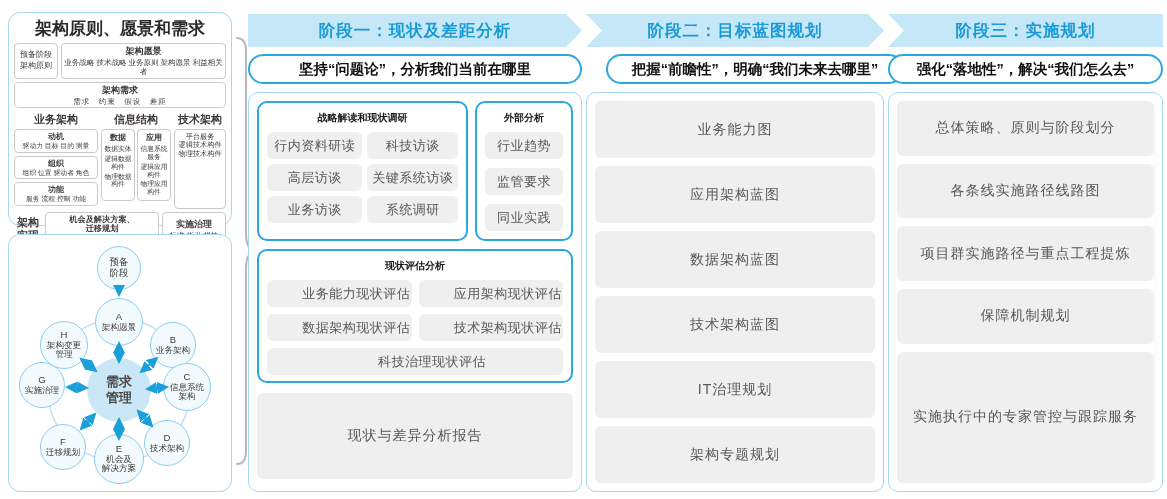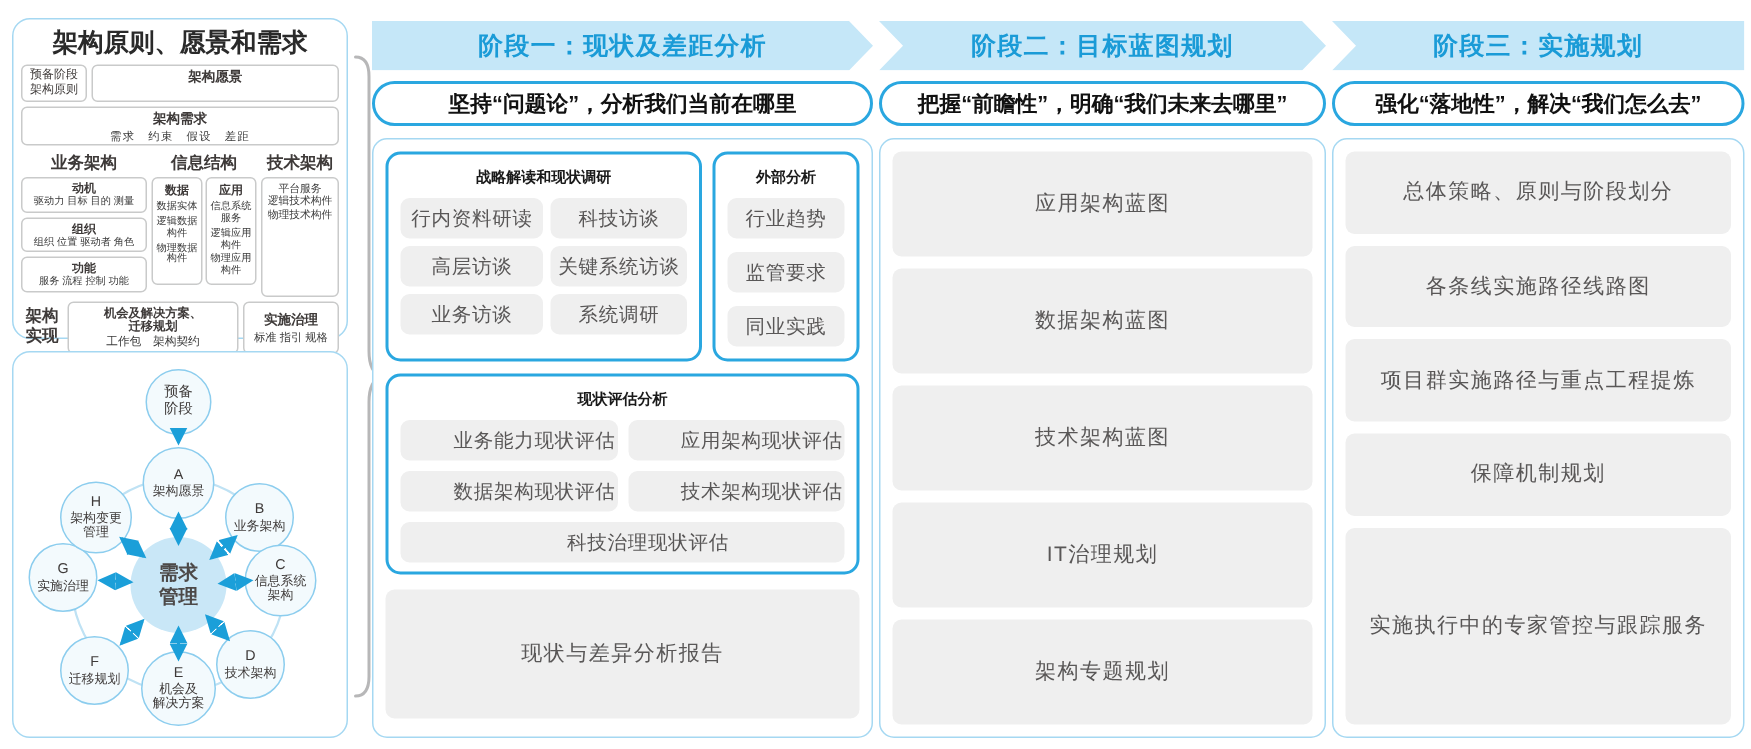--- a/index.html
+++ b/index.html
@@ -68,21 +68,21 @@
        display:flex;align-items:center;justify-content:center;
        font-size:16.5px;font-weight:bold;color:#1a9bd7;letter-spacing:1px;}
   .seg1{left:248px;width:334px;clip-path:polygon(0 0,calc(100% - 16px) 0,100% 50%,calc(100% - 16px) 100%,0 100%);}
   .seg2{left:586px;width:298px;clip-path:polygon(0 0,calc(100% - 16px) 0,100% 50%,calc(100% - 16px) 100%,0 100%,16px 50%);}
   .seg3{left:888px;width:275px;clip-path:polygon(0 0,100% 0,100% 100%,0 100%,16px 50%);}
   
   .pill{position:absolute;top:54px;height:30px;box-sizing:border-box;background:#fff;
         border:2px solid #2aa7e0;border-radius:15px;display:flex;align-items:center;justify-content:center;
         font-size:14.5px;font-weight:bold;color:#111;}
   .pill1{left:248px;width:334px;}
-  .pill2{left:586px;width:298px;}
+  .pill2{left:606px;width:298px;}
   .pill3{left:888px;width:275px;}
   
   .pc{position:absolute;top:92px;height:400px;box-sizing:border-box;background:#fff;
       border:1.5px solid #a5d8f2;border-radius:10px;padding:8px;}
   .pc1{left:248px;width:334px;}
   .pc2{left:586px;width:298px;display:flex;flex-direction:column;gap:8px;}
   .pc3{left:888px;width:275px;display:flex;flex-direction:column;gap:8px;}
   .bluebox{border:2px solid #2aa7e0;border-radius:10px;box-sizing:border-box;padding:6px 8px;background:#fff;}
   .bb-title{font-size:10px;font-weight:bold;text-align:center;margin:2px 0 7px;color:#1a1a1a;}
   .gitem{background:#efefef;border-radius:6px;color:#595757;display:flex;align-items:center;
@@ -107,20 +107,21 @@
 
 <div class="stage">
 
   <div class="panel lp1">
     <div class="lp-title">架构原则、愿景和需求</div>
     <div class="row1">
       <div class="sb prep">预备阶段
 架构原则</div>
       <div class="sb vision">
         <div class="sb-name">架构愿景</div>
+        <div class="sb-detail">业务战略 技术战略 业务原则 架构愿景 利益相关者</div>
       </div>
     </div>
     <div class="row2">
       <div class="sb req">
         <div class="sb-name">架构需求</div>
         <div class="sb-detail">需求　约束　假设　差距</div>
       </div>
     </div>
     <div class="row3">
       <div class="col-biz">
@@ -259,20 +260,21 @@
         <div class="gitem">应用架构现状评估</div>
         <div class="gitem">数据架构现状评估</div>
         <div class="gitem">技术架构现状评估</div>
         <div class="gitem span2">科技治理现状评估</div>
       </div>
     </div>
     <div class="gitem report">现状与差异分析报告</div>
   </div>
 
   <div class="pc pc2">
+    <div class="gitem">业务能力图</div>
     <div class="gitem">应用架构蓝图</div>
     <div class="gitem">数据架构蓝图</div>
     <div class="gitem">技术架构蓝图</div>
     <div class="gitem">IT治理规划</div>
     <div class="gitem">架构专题规划</div>
   </div>
 
   <div class="pc pc3">
     <div class="gitem">总体策略、原则与阶段划分</div>
     <div class="gitem">各条线实施路径线路图</div>

